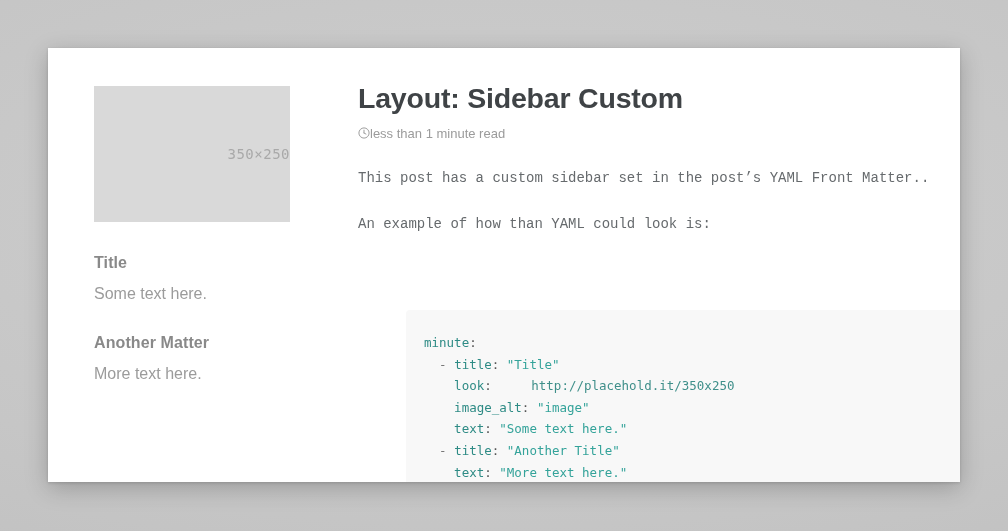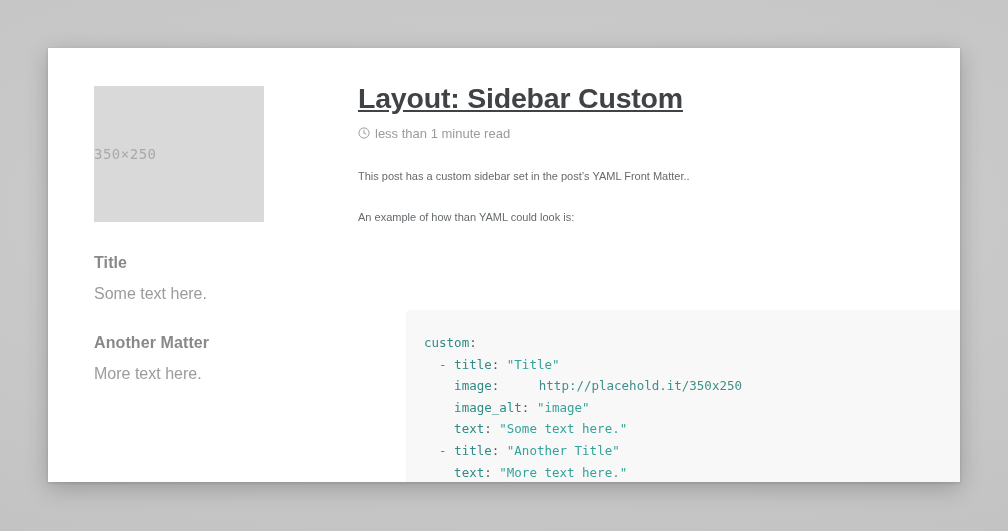--- a/index.html
+++ b/index.html
@@ -36,25 +36,25 @@
     width: 100%; height: 100%;
   }
 
   
   .sidebar {
     position: absolute;
     left: 46px; top: 38px;
     width: 200px;
   }
   .sidebar-figure {
-    width: 170px; height: 136px;
+    width: 196px; height: 136px;
     background: #d9d9d9;
     display: flex;
     align-items: center;
-    justify-content: flex-start;
+    justify-content: flex-end;
   }
   .sidebar-figure-label {
     font-family: "DejaVu Sans Mono", "Liberation Mono", monospace;
     font-size: 14px;
     letter-spacing: 0.5px;
     color: #a9a9a9;
   }
   .sidebar-block { margin-top: 28px; }
   .sidebar-block.first { margin-top: 32px; }
   .sidebar-title {
@@ -78,42 +78,41 @@
     right: 0;
     bottom: 0;
   }
   .article-title {
     font-size: 28.5px;
     font-weight: bold;
     color: #3f4346;
     margin: 0;
     letter-spacing: -0.2px;
     line-height: 1.15;
-    text-decoration: underline;
   }
   .article-meta {
     display: flex;
     align-items: center;
-    gap: 5px;
     margin-top: 11px;
     font-size: 13px;
     color: #9b9b9b;
   }
   .clock-icon {
     display: inline-block;
     width: 12px; height: 12px;
     flex: 0 0 auto;
     position: relative;
     top: 0px;
   }
   .article-para {
-    font-size: 11px;
+    font-size: 14px;
     color: #666a6d;
     margin: 27px 0 0 0;
     line-height: 1.5;
+    font-family: Liberation Mono, monospace;
   }
   .article-para.second { margin-top: 25px; }
 
   
   .code-block {
     position: absolute;
     left: 48px;
     top: 228px;
     right: -50px;
     height: 193px;
@@ -175,23 +174,23 @@
           </svg>
         </span>
         <span>less than 1 minute read</span>
       </div>
 
       <p class="article-para">This post has a custom sidebar set in the post’s YAML Front Matter..</p>
 
       <p class="article-para second">An example of how than YAML could look is:</p>
 
       <div class="code-block">
-        <pre class="code-pre"><code><span class="tok-key">custom</span><span class="tok-punct">:</span>
+        <pre class="code-pre"><code><span class="tok-key">minute</span><span class="tok-punct">:</span>
   <span class="tok-dash">- </span><span class="tok-key">title</span><span class="tok-punct">:</span><span class="tok-str"> "Title"</span>
-    <span class="tok-key">image</span><span class="tok-punct">:</span><span class="tok-plain"> http://placehold.it/350x250</span>
+    <span class="tok-key">look</span><span class="tok-punct">:</span><span class="tok-plain"> http://placehold.it/350x250</span>
     <span class="tok-key">image_alt</span><span class="tok-punct">:</span><span class="tok-str"> "image"</span>
     <span class="tok-key">text</span><span class="tok-punct">:</span><span class="tok-str"> "Some text here."</span>
   <span class="tok-dash">- </span><span class="tok-key">title</span><span class="tok-punct">:</span><span class="tok-str"> "Another Title"</span>
     <span class="tok-key">text</span><span class="tok-punct">:</span><span class="tok-str"> "More text here."</span></code></pre>
       </div>
 
     </article>
 
   </div>
 </div>

